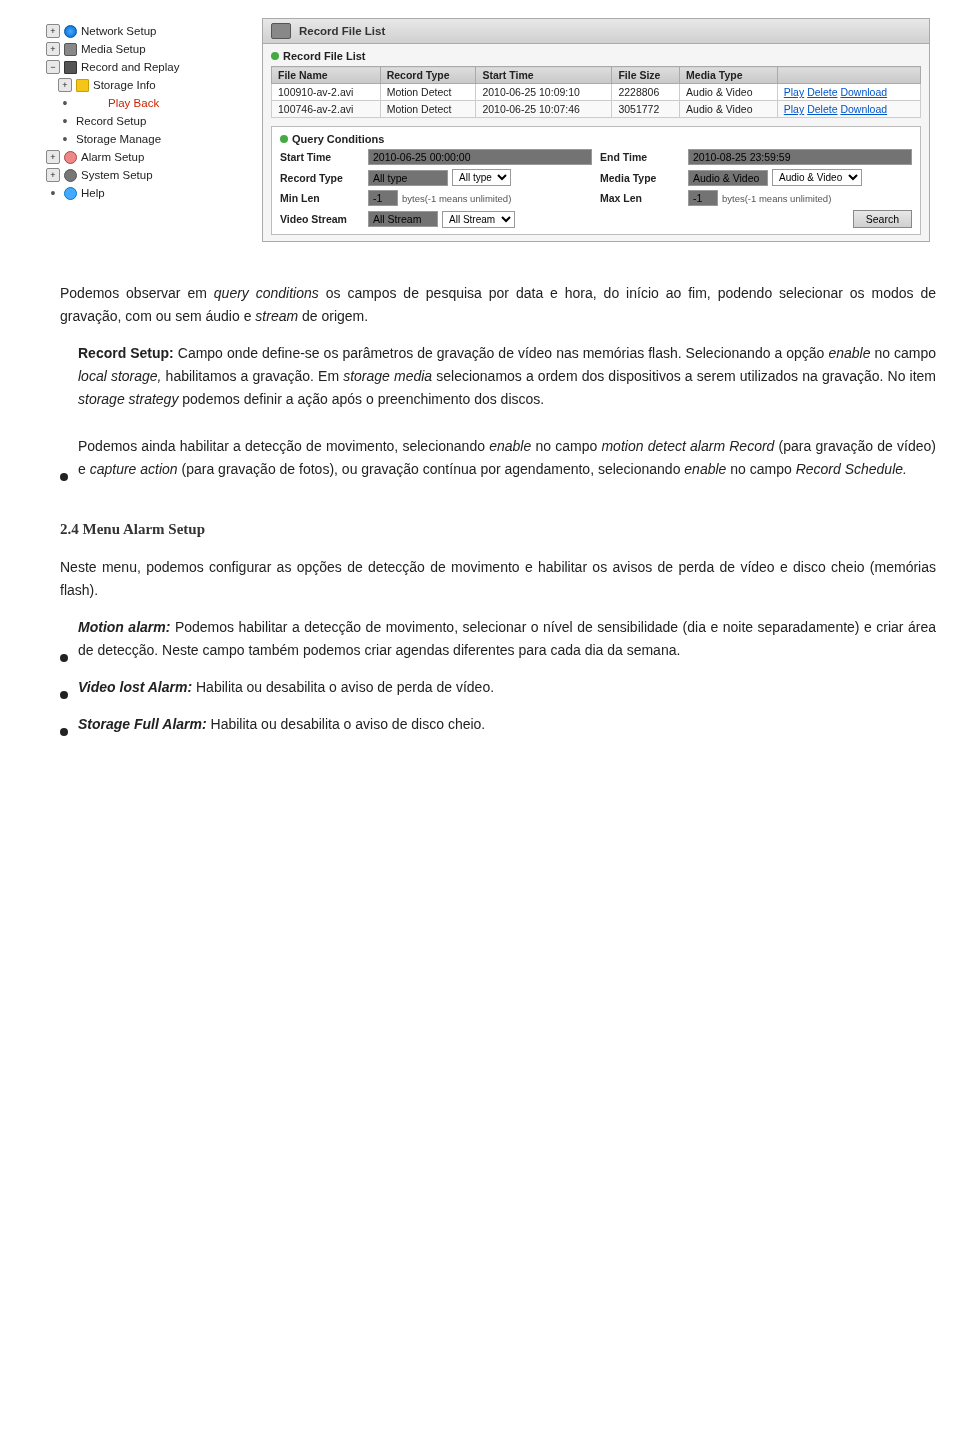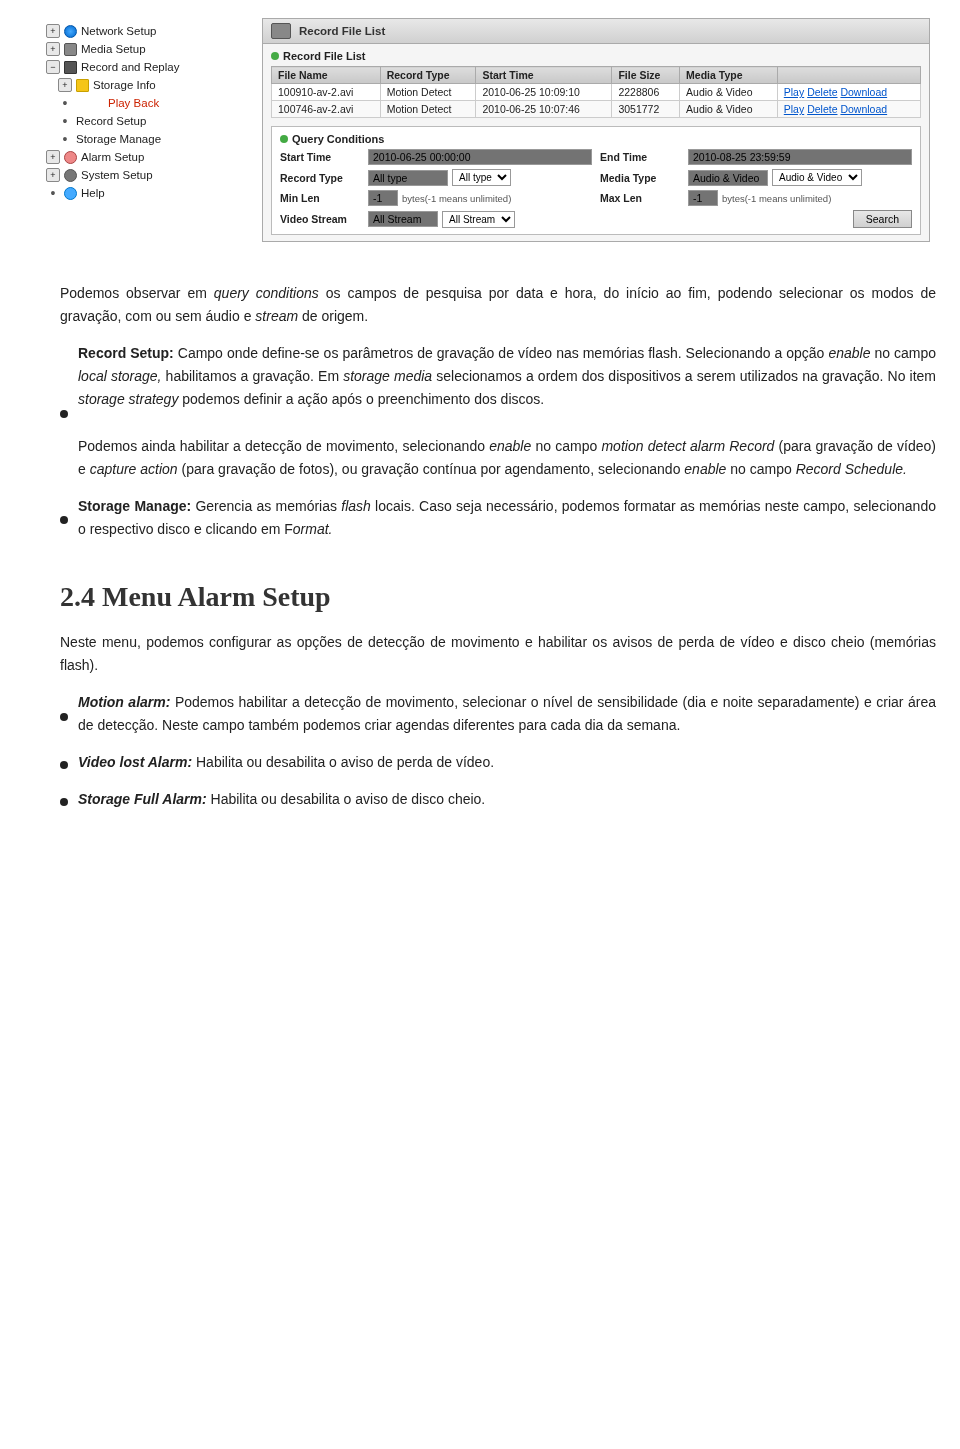--- a/index.html
+++ b/index.html
@@ -200,38 +200,38 @@
       text-align: justify;
     }
 
     .bullet-list {
       list-style: none;
       padding: 0;
       margin: 0 0 14px 0;
     }
     .bullet-list li {
       display: flex;
-      align-items: center;
+      align-items: flex-end;
       gap: 10px;
       margin-bottom: 14px;
       line-height: 1.65;
       font-size: 14px;
       text-align: justify;
     }
     .bullet-dot {
       flex-shrink: 0;
       margin-top: 5px;
       width: 8px; height: 8px;
       background: #222;
       border-radius: 50%;
     }
     .bullet-text { flex: 1; }
 
     .section-title {
-      font-size: 28px;
+      font-size: 15px;
       font-weight: bold;
       color: #333;
       margin: 40px 0 18px 0;
       font-family: Georgia, serif;
     }
 
     
     i { font-style: italic; }
     b { font-weight: bold; }
   </style>
@@ -418,26 +418,20 @@
 
 
   <ul class="bullet-list">
     <li>
       <span class="bullet-dot"></span>
       <span class="bullet-text">
         <b>Record Setup:</b> Campo onde define-se os parâmetros de gravação de vídeo nas memórias flash. Selecionando a opção <i>enable</i> no campo <i>local storage,</i> habilitamos a gravação. Em <i>storage media</i> selecionamos a ordem dos dispositivos a serem utilizados na gravação. No item <i>storage strategy</i> podemos definir a ação após o preenchimento dos discos.<br><br>
         Podemos ainda habilitar a detecção de movimento, selecionando <i>enable</i> no campo <i>motion detect alarm Record</i> (para gravação de vídeo) e <i>capture action</i> (para gravação de fotos), ou gravação contínua por agendamento, selecionando <i>enable</i> no campo <i>Record Schedule.</i>
       </span>
     </li>
-    <li>
-      <span class="bullet-dot"></span>
-      <span class="bullet-text">
-        <b>Storage Manage:</b> Gerencia as memórias <i>flash</i> locais. Caso seja necessário, podemos formatar as memórias neste campo, selecionando o respectivo disco e clicando em F<i>ormat.</i>
-      </span>
-    </li>
   </ul>
 
   <h2 class="section-title">2.4 Menu Alarm Setup</h2>
 
   <p class="para">Neste menu, podemos configurar as opções de detecção de movimento e habilitar os avisos de perda de vídeo e disco cheio (memórias flash).</p>
 
   <ul class="bullet-list">
     <li>
       <span class="bullet-dot"></span>
       <span class="bullet-text">

